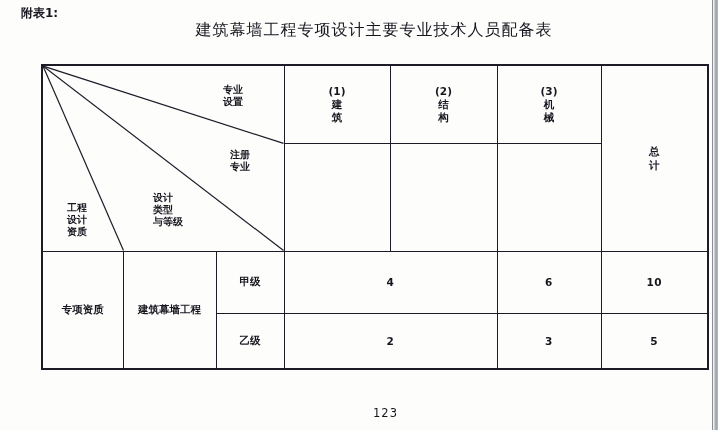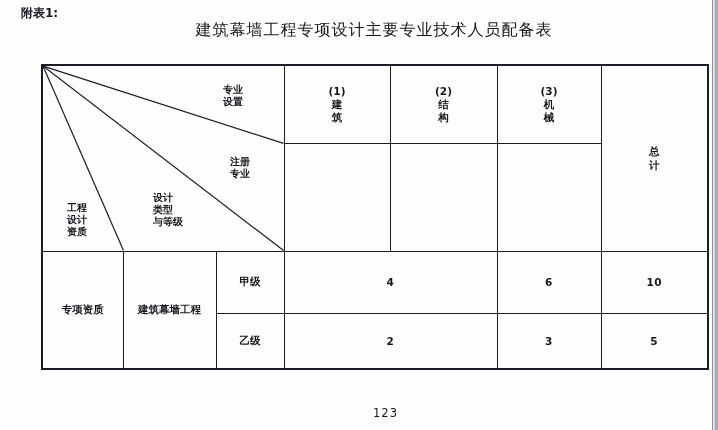--- a/index.html
+++ b/index.html
@@ -137,21 +137,21 @@
         <td class="diag" colspan="3" rowspan="2">
           <svg viewBox="0 0 242 186" preserveAspectRatio="none">
             <line x1="0" y1="0" x2="242" y2="78" stroke="#1c1c28" stroke-width="1.2"></line>
             <line x1="0" y1="0" x2="242" y2="186" stroke="#1c1c28" stroke-width="1.2"></line>
             <line x1="0" y1="0" x2="81" y2="186" stroke="#1c1c28" stroke-width="1.2"></line>
           </svg>
           <div class="dlabel" style="left:190px;top:30px">
             <div>专业</div>
             <div>设置</div>
           </div>
-          <div class="dlabel" style="left:197px;top:102px">
+          <div class="dlabel" style="left:197px;top:95px">
             <div>注册</div>
             <div>专业</div>
           </div>
           <div class="dlabel" style="left:125px;top:144px">
             <div>设计</div>
             <div>类型</div>
             <div>与等级</div>
           </div>
           <div class="dlabel" style="left:34px;top:154px">
             <div>工程</div>

